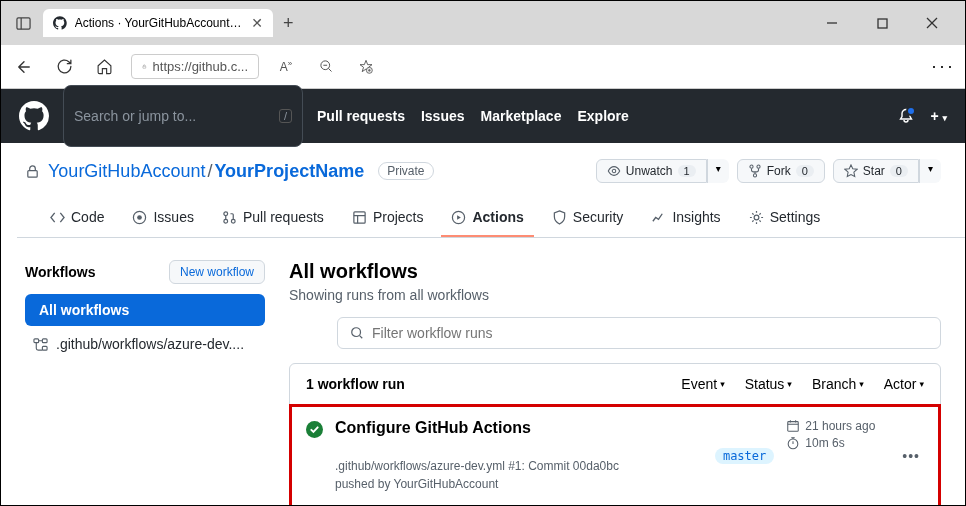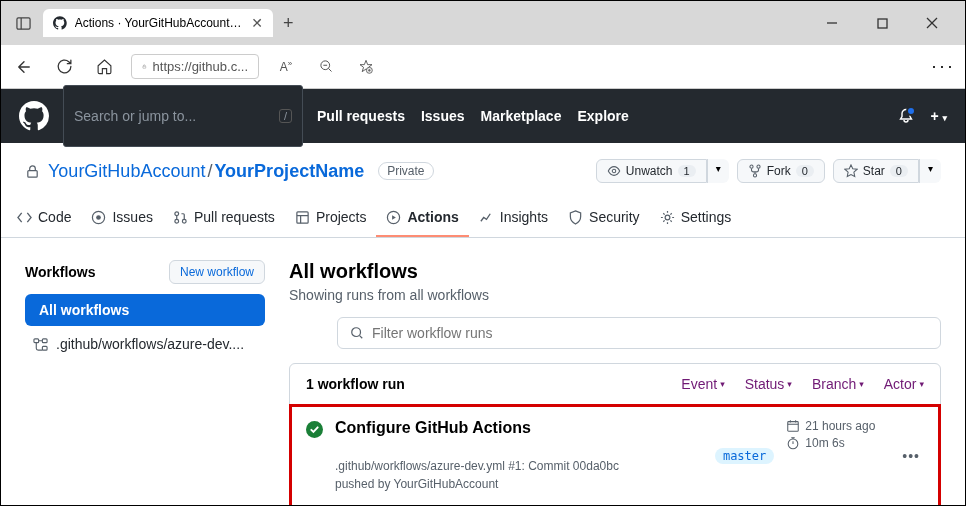--- a/index.html
+++ b/index.html
@@ -18,21 +18,21 @@
 
 .addr-bar { display: flex; align-items: center; height: 44px; padding: 0 10px; gap: 14px; background: #fff; border-bottom: 1px solid #ccc; }
 .addr-btn { width: 26px; height: 26px; display: flex; align-items: center; justify-content: center; }
 .url-box { display: flex; align-items: center; border: 1px solid #ccc; border-radius: 4px; padding: 4px 10px; font-size: 13px; color: #555; gap: 6px; width: 128px; }
 .addr-icons { display: flex; gap: 14px; }
 .addr-more { margin-left: auto; font-size: 18px; letter-spacing: 2px; }
 
 
 .gh-header { background: #24292f; height: 54px; display: flex; align-items: center; padding: 0 18px; gap: 14px; }
 .gh-logo { color: #fff; }
-.gh-search { background: #24292f; border: 1px solid #444c55; border-radius: 3px; padding: 22px 10px; color: #8b949e; font-size: 14px; width: 240px; display: flex; align-items: center; justify-content: space-between; gap: 11px; }
+.gh-search { background: #24292f; border: 1px solid #444c55; border-radius: 8px; padding: 22px 10px; color: #8b949e; font-size: 14px; width: 240px; display: flex; align-items: center; justify-content: space-between; gap: 11px; }
 .slash-badge { border: 1px solid #555; border-radius: 3px; padding: 0 4px; font-size: 11px; color: #8b949e; }
 .gh-nav { display: flex; gap: 16px; }
 .gh-nav a { color: #fff; font-size: 14px; font-weight: 600; text-decoration: none; }
 .gh-right { margin-left: auto; display: flex; gap: 16px; align-items: center; color: #fff; }
 .bell-wrap { position: relative; }
 .bell-dot { position: absolute; top: -2px; right: -2px; width: 10px; height: 10px; background: #1f6feb; border-radius: 50%; border: 2px solid #24292f; }
 .plus-caret { font-size: 14px; font-weight: 600; }
 
 
 .repo-head { padding: 16px 24px 0; display: flex; align-items: center; gap: 8px; }
@@ -43,21 +43,21 @@
 .repo-path .sep { color: #57606a; margin: 0 2px; }
 .privacy-badge { border: 1px solid #d0d7de; border-radius: 16px; padding: 1px 8px; font-size: 12px; color: #57606a; margin-left: 6px; }
 .repo-actions { margin-left: auto; display: flex; gap: 8px; }
 .repo-btn { border: 1px solid #d0d7de; border-radius: 6px; padding: 4px 10px; font-size: 12px; color: #24292f; display: flex; align-items: center; gap: 5px; background: #f6f8fa; }
 .repo-btn .count { background: #eaeef2; border-radius: 10px; padding: 0 6px; font-size: 11px; }
 .caret-right { border-left: 1px solid #d0d7de; padding: 4px 8px; border-radius: 0 6px 6px 0; background: #f6f8fa; font-size: 10px; }
 .btn-group { display: flex; }
 .btn-group .repo-btn { border-radius: 6px 0 0 6px; }
 
 
-.repo-tabs { display: flex; gap: 0; padding: 0 6px; border-bottom: 1px solid #d0d7de; margin-top: 16px; }
+.repo-tabs { display: flex; gap: 8px; padding: 0 23px; border-bottom: 1px solid #d0d7de; margin-top: 16px; margin-left: 16px; }
 .repo-tab { padding: 10px 10px; font-size: 14px; color: #24292f; display: flex; align-items: center; gap: 6px; border-bottom: 2px solid transparent; }
 .repo-tab.active { border-bottom-color: #fd8c73; font-weight: 600; }
 .tab-icon { color: #57606a; display: inline-flex; }
 
 
 .body-wrap { display: flex; padding: 22px 24px; gap: 24px; }
 .sidebar { width: 240px; flex-shrink: 0; }
 .side-head { display: flex; align-items: center; justify-content: space-between; margin-bottom: 10px; }
 .side-title { font-size: 14px; font-weight: 600; }
 .new-wf { border: 1px solid #d0d7de; border-radius: 6px; padding: 4px 10px; font-size: 12px; color: #0969da; background: #f6f8fa; }
@@ -70,21 +70,21 @@
 .main { flex: 1; }
 .main-title { font-size: 20px; font-weight: 600; margin-bottom: 4px; }
 .main-sub { font-size: 14px; color: #57606a; margin-bottom: 14px; }
 .filter-box { border: 1px solid #d0d7de; border-radius: 6px; padding: 7px 12px; display: flex; align-items: center; gap: 8px; margin-bottom: 14px; margin-left: 48px; }
 .filter-box input { border: none; outline: none; font-size: 14px; flex: 1; }
 .search-ic { color: #57606a; }
 
 .run-box { border: 1px solid #d0d7de; border-radius: 6px; }
 .run-head { display: flex; align-items: center; padding: 12px 16px; border-bottom: 1px solid #d0d7de; font-size: 14px; }
 .run-count { font-weight: 600; }
-.run-filters { margin-left: auto; display: flex; gap: 20px; color: #701a75; }
+.run-filters { margin-left: auto; display: flex; gap: 20px; color: #000000; }
 .run-filter { display: flex; align-items: center; gap: 3px; }
 .caret-sm { font-size: 9px; }
 
 .run-row { display: flex; padding: 14px 16px; gap: 12px; align-items: flex-start; outline: 3px solid #d40000; outline-offset: -2px; }
 .success-ic { color: #1a7f37; margin-top: 2px; flex-shrink: 0; }
 .run-info { flex: 1; }
 .run-name { font-size: 16px; font-weight: 600; margin-bottom: 20px; }
 .run-desc { font-size: 12px; color: #57606a; line-height: 1.5; }
 .branch-pill { background: #ddf4ff; color: #0969da; border-radius: 16px; padding: 1px 8px; font-size: 12px; font-family: monospace; align-self: center; margin-left: 10px; }
 .run-meta { text-align: left; font-size: 12px; color: #57606a; min-width: 100px; }
@@ -295,32 +295,32 @@
         <svg width="15" height="15" viewBox="0 0 16 16">
           <circle cx="8" cy="8" r="6.5" fill="none" stroke="currentColor" stroke-width="1.3"></circle>
           <path d="M6.5 5.5v5l4-2.5z" fill="currentColor"></path>
         </svg>
       </span>
       <span>Actions</span>
     </div>
   <div class="repo-tab">
       <span class="tab-icon">
         <svg width="15" height="15" viewBox="0 0 16 16">
+          <path d="M8 1l5.5 2v4c0 4-2.5 6.5-5.5 8-3-1.5-5.5-4-5.5-8V3z" fill="none" stroke="currentColor" stroke-width="1.3"></path>
+        </svg>
+      </span>
+      <span>Security</span>
+    </div>
+  <div class="repo-tab">
+      <span class="tab-icon">
+        <svg width="15" height="15" viewBox="0 0 16 16">
           <path d="M2 12l3-4 3 2 4-6" fill="none" stroke="currentColor" stroke-width="1.4"></path>
         </svg>
       </span>
       <span>Insights</span>
-    </div>
-  <div class="repo-tab">
-      <span class="tab-icon">
-        <svg width="15" height="15" viewBox="0 0 16 16">
-          <path d="M8 1l5.5 2v4c0 4-2.5 6.5-5.5 8-3-1.5-5.5-4-5.5-8V3z" fill="none" stroke="currentColor" stroke-width="1.3"></path>
-        </svg>
-      </span>
-      <span>Security</span>
     </div>
   <div class="repo-tab">
       <span class="tab-icon">
         <svg width="15" height="15" viewBox="0 0 16 16">
           <circle cx="8" cy="8" r="2.5" fill="none" stroke="currentColor" stroke-width="1.3"></circle>
           <path d="M8 1v2m0 10v2m7-7h-2M3 8H1m11.5-4.5l-1.4 1.4m-6.2 6.2l-1.4 1.4m0-9l1.4 1.4m6.2 6.2l1.4 1.4" stroke="currentColor" stroke-width="1.3"></path>
         </svg>
       </span>
       <span>Settings</span>
     </div>

